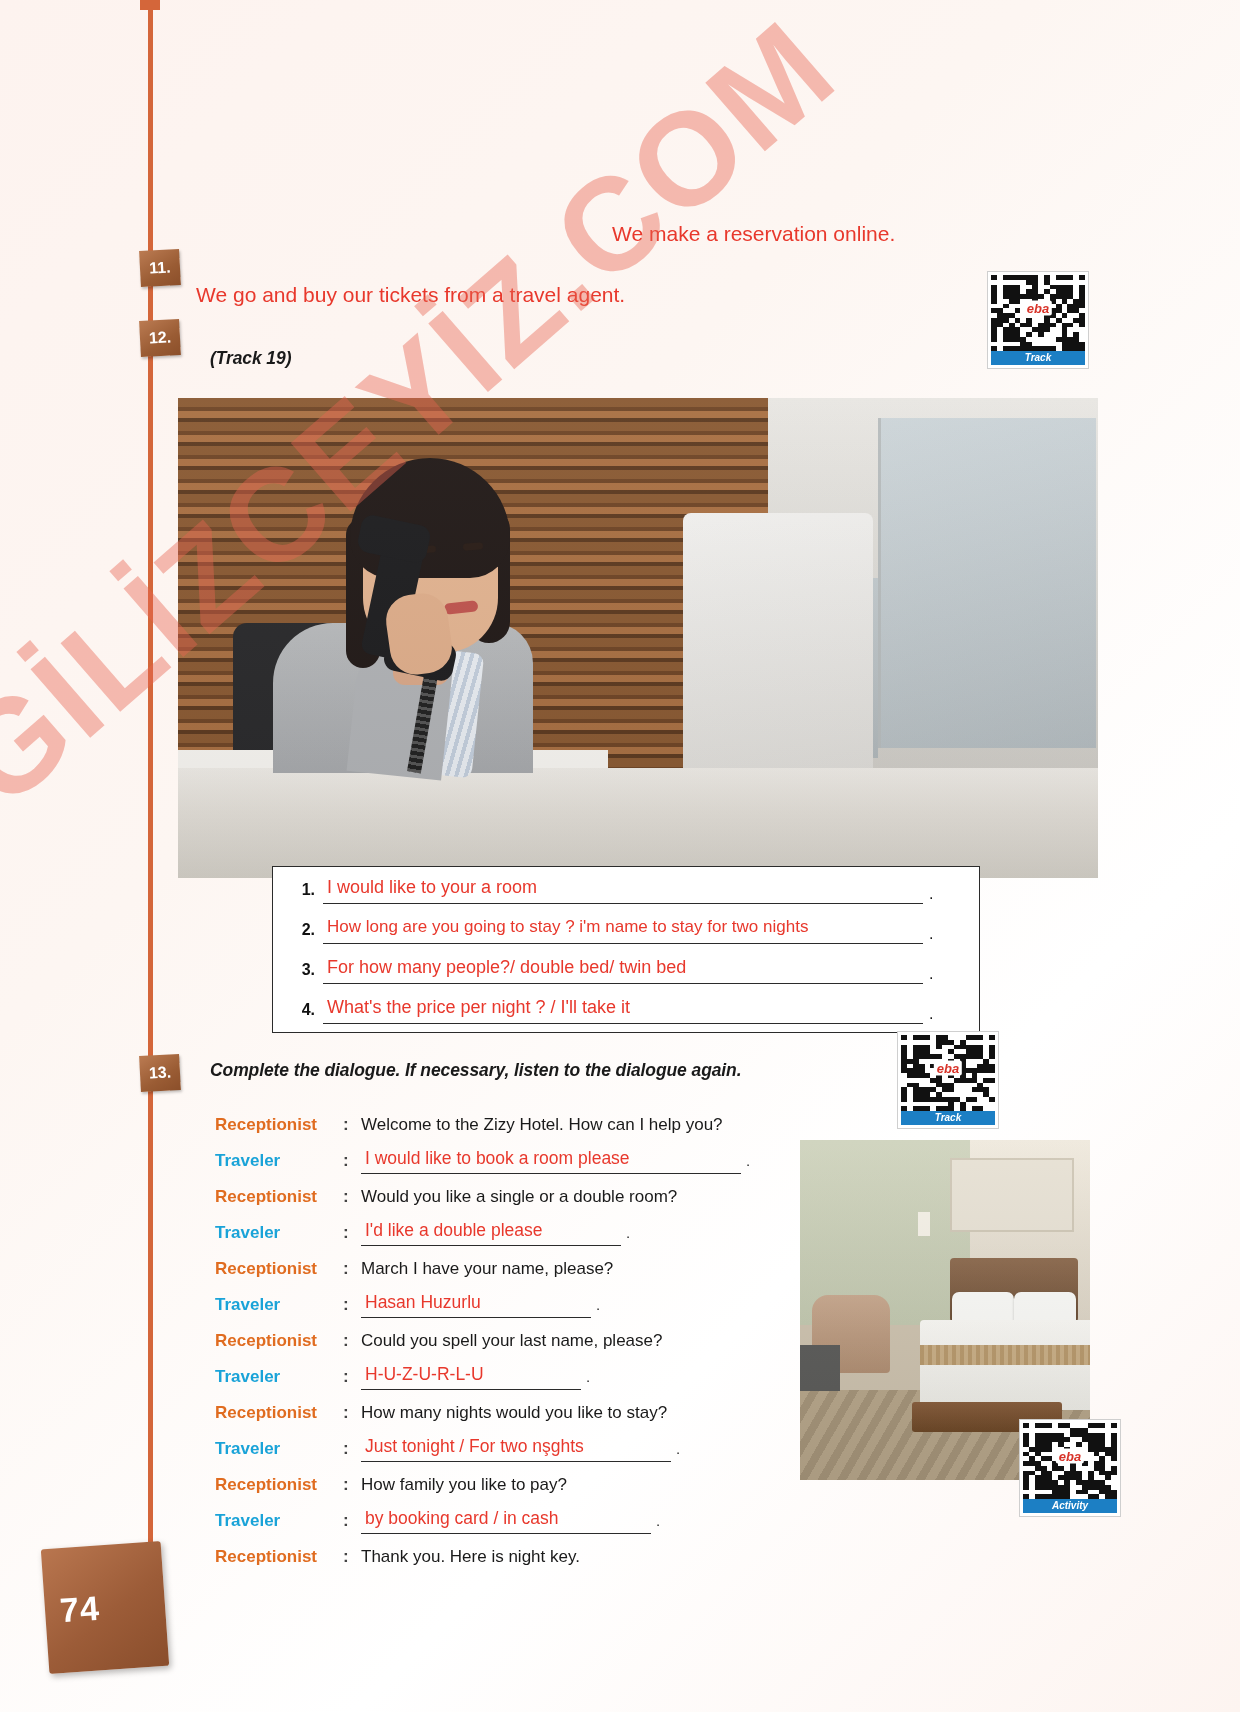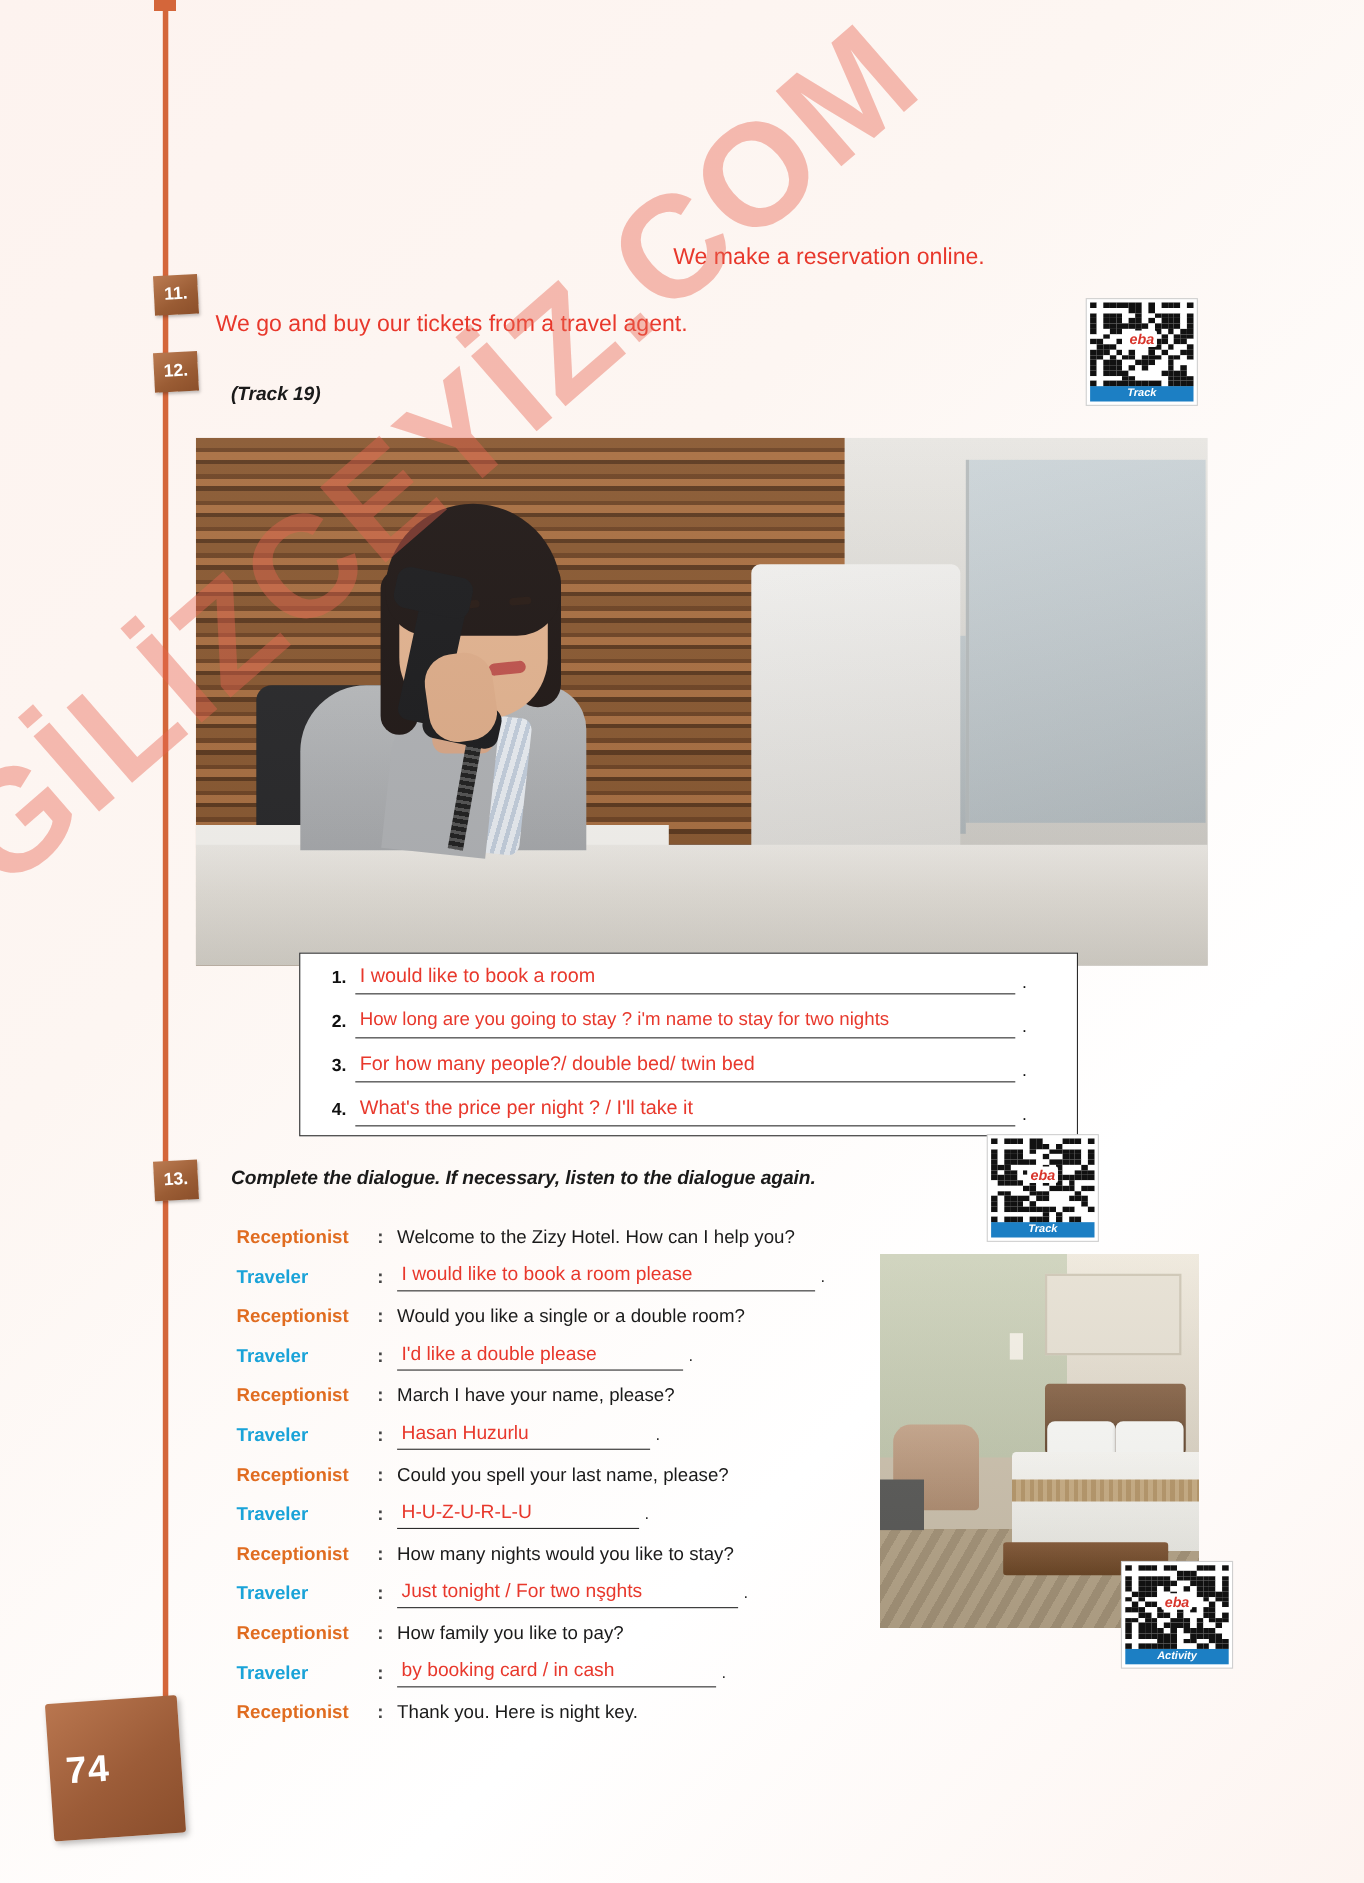--- a/index.html
+++ b/index.html
@@ -773,21 +773,21 @@
     <div class="ph-phone-h2"></div>
     <div class="ph-hand"></div>
     <div class="ph-overlay"></div>
   </div>
 
   <div class="answer-box">
     <div class="ans-row" style="top:6px;">
       <div class="ans-num">1.</div>
       <div class="ans-line"></div>
       <div class="ans-dot">.</div>
-      <div class="ans-text">I would like to book a room</div>
+      <div class="ans-text">I would like to your a room</div>
     </div>
     <div class="ans-row" style="top:46px;">
       <div class="ans-num">2.</div>
       <div class="ans-line"></div>
       <div class="ans-dot">.</div>
       <div class="ans-text" style="font-size:17px;">How long are you going to stay ? i'm name to stay for two nights</div>
     </div>
     <div class="ans-row" style="top:86px;">
       <div class="ans-num">3.</div>
       <div class="ans-line"></div>

